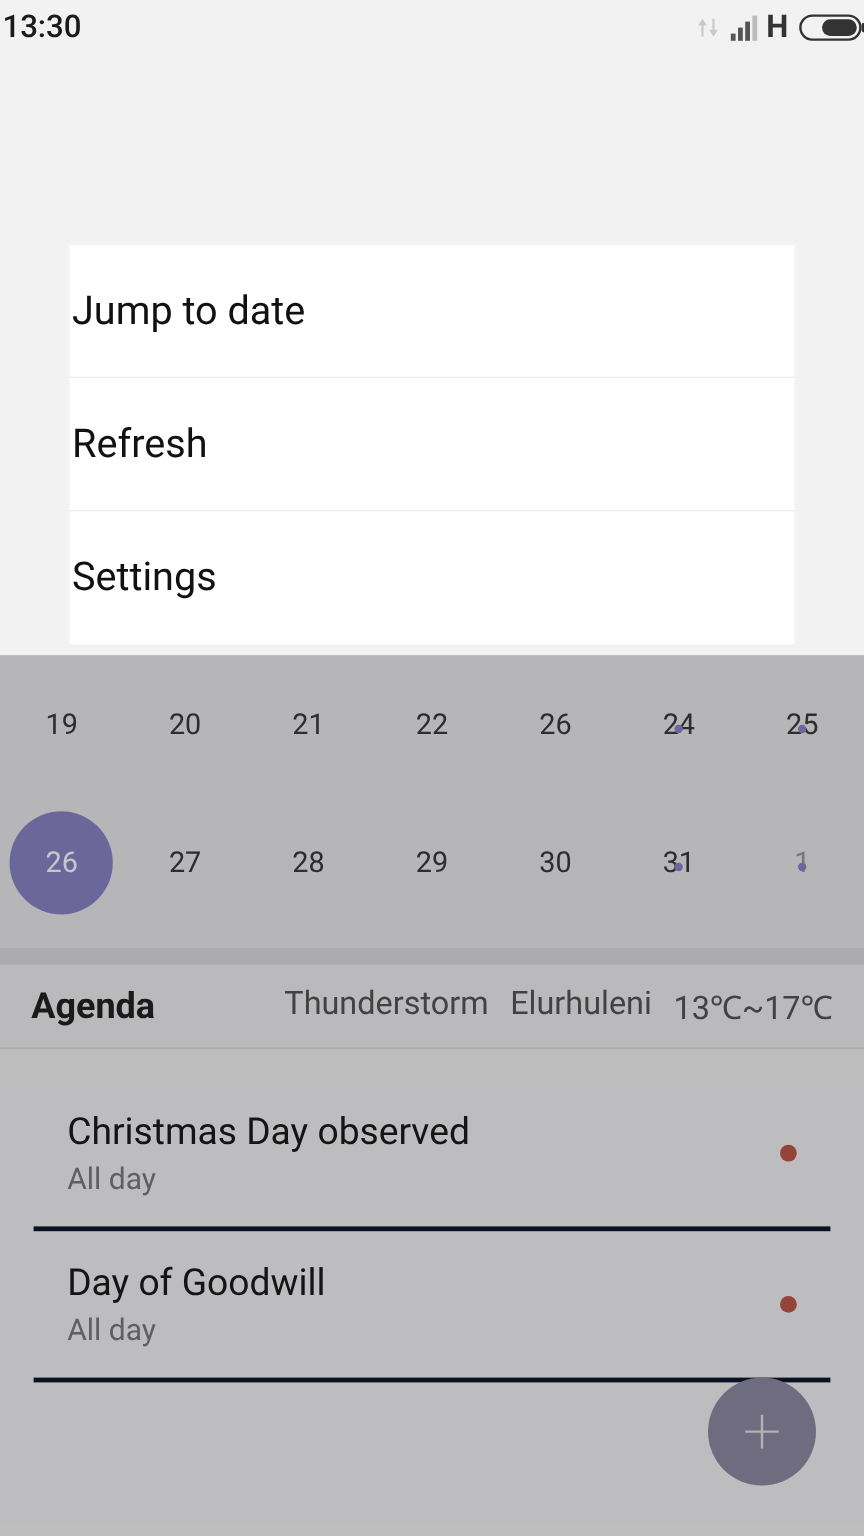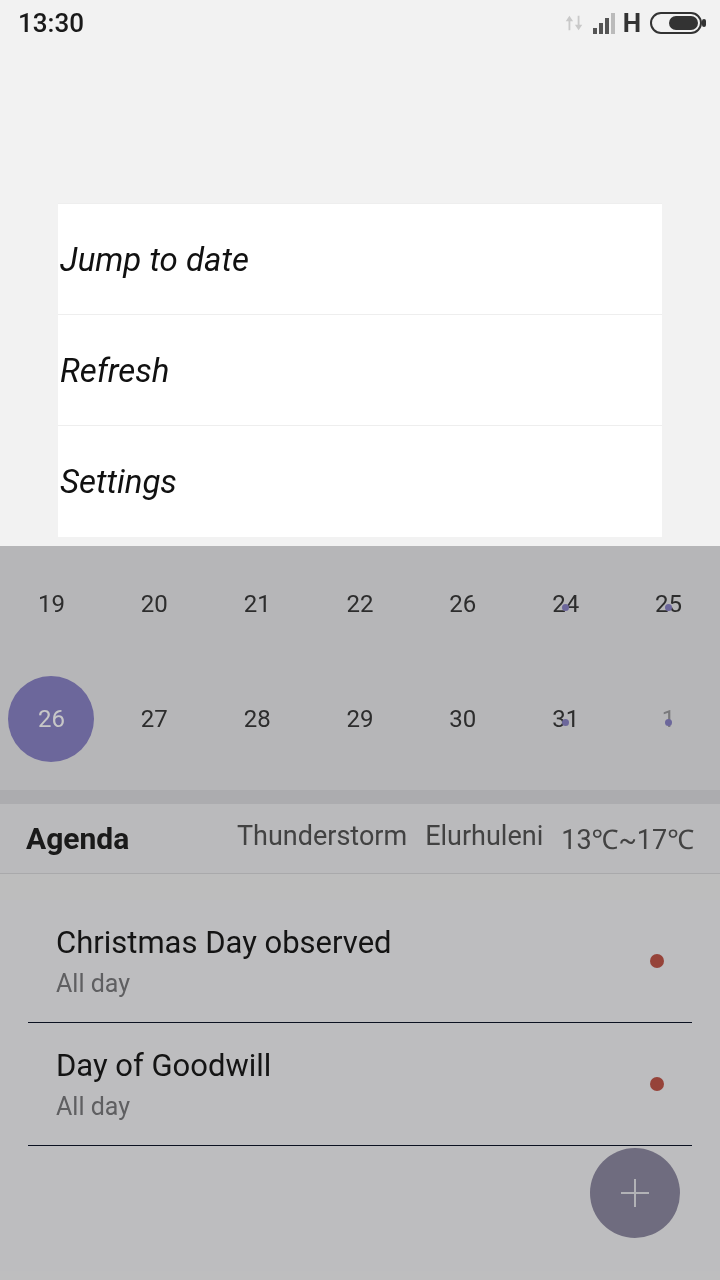--- a/index.html
+++ b/index.html
@@ -1,25 +1,25 @@
 <!DOCTYPE html>
 <html><head>
 <meta charset="utf-8">
 <style>
   * { margin: 0; padding: 0; box-sizing: border-box; font-family: -apple-system, Roboto, "Helvetica Neue", Arial, sans-serif; }
   html, body { width: 720px; height: 1280px; background: #f2f2f2; overflow: hidden; position: relative; }
 
   
-  .status-bar { height: 46px; display: flex; align-items: center; justify-content: space-between; padding: 0 18px; color: #1a1a1a; font-size: 26px; font-weight: 500; }
+  .status-bar { height: 46px; display: flex; align-items: center; justify-content: space-between; padding: 0 2px; color: #1a1a1a; font-size: 26px; font-weight: 500; }
   .status-right { display: flex; align-items: center; gap: 8px; color: #888; }
   .status-right .h { font-weight: 700; letter-spacing: 1px; color: #333; }
   .bg-dim-layer { position:absolute; left:0; right:0; top:546px; bottom:0; background: rgba(0,0,0,0.22); pointer-events:none; z-index:5; }
 
   
-  .menu-panel { position: absolute; left: 58px; right: 58px; top: 203px; background: #fff; z-index: 10; font-style: italic; }
+  .menu-panel { position: absolute; left: 58px; right: 58px; top: 203px; background: #fff; z-index: 10; }
   .menu-panel .spacer-top { height:0; border-top:1px solid #eee; }
   .menu-item { height: 111px; display:flex; align-items:center; padding-left:2px; border-bottom:1px solid #eee; font-size:33px; color:#111; }
   .menu-item:last-child { border-bottom:none; }
 
   
   .blank-header { position:absolute; left:0; right:0; top:46px; height:500px; background:#f2f2f2; }
 
   
   .calendar { position:absolute; left:0; right:0; top:546px; height:244px; background:#e9e9ec; }
   .cal-row { display:grid; grid-template-columns: repeat(7, 1fr); height:115px; align-items:center; }
@@ -30,21 +30,21 @@
   .cal-cell.selected { color:#fff; z-index:0; }
   .cal-divider { height:14px; background:#dddde0; }
 
   
   .agenda-header { position:absolute; left:0; right:0; top:804px; height:70px; background:#efeff1; display:flex; align-items:center; justify-content:space-between; padding:0 26px; border-bottom:1px solid #d9d9db; }
   .agenda-title { font-size:30px; font-weight:700; color:#222; }
   .weather-line { font-size:27px; color:#555; display:flex; gap:18px; }
 
   
   .agenda-list { position:absolute; left:0; right:0; top:900px; bottom:0; background:#f3f3f5; }
-  .agenda-item { display:flex; align-items:center; justify-content:space-between; padding:24px 28px 24px 28px; border-bottom:1px solid #0f172a; margin:0 28px; }
+  .agenda-item { display:flex; align-items:center; justify-content:space-between; padding:24px 28px 24px 28px; border-bottom:4px solid #0f172a; margin:0 28px; }
   .agenda-item:first-child { margin-top:0; }
   .agenda-item .texts .title { font-size:31px; color:#1a1a1a; margin-bottom:8px; }
   .agenda-item .texts .sub { font-size:25px; color:#7a7a7d; }
   .red-dot { width:14px; height:14px; border-radius:50%; background:#c0564a; }
 
   
   .fab { position:absolute; right:40px; bottom:42px; width:90px; height:90px; border-radius:50%; background:#8f8ba3; display:flex; align-items:center; justify-content:center; z-index:3; }
   .fab svg { width:40px; height:40px; }
 
   

